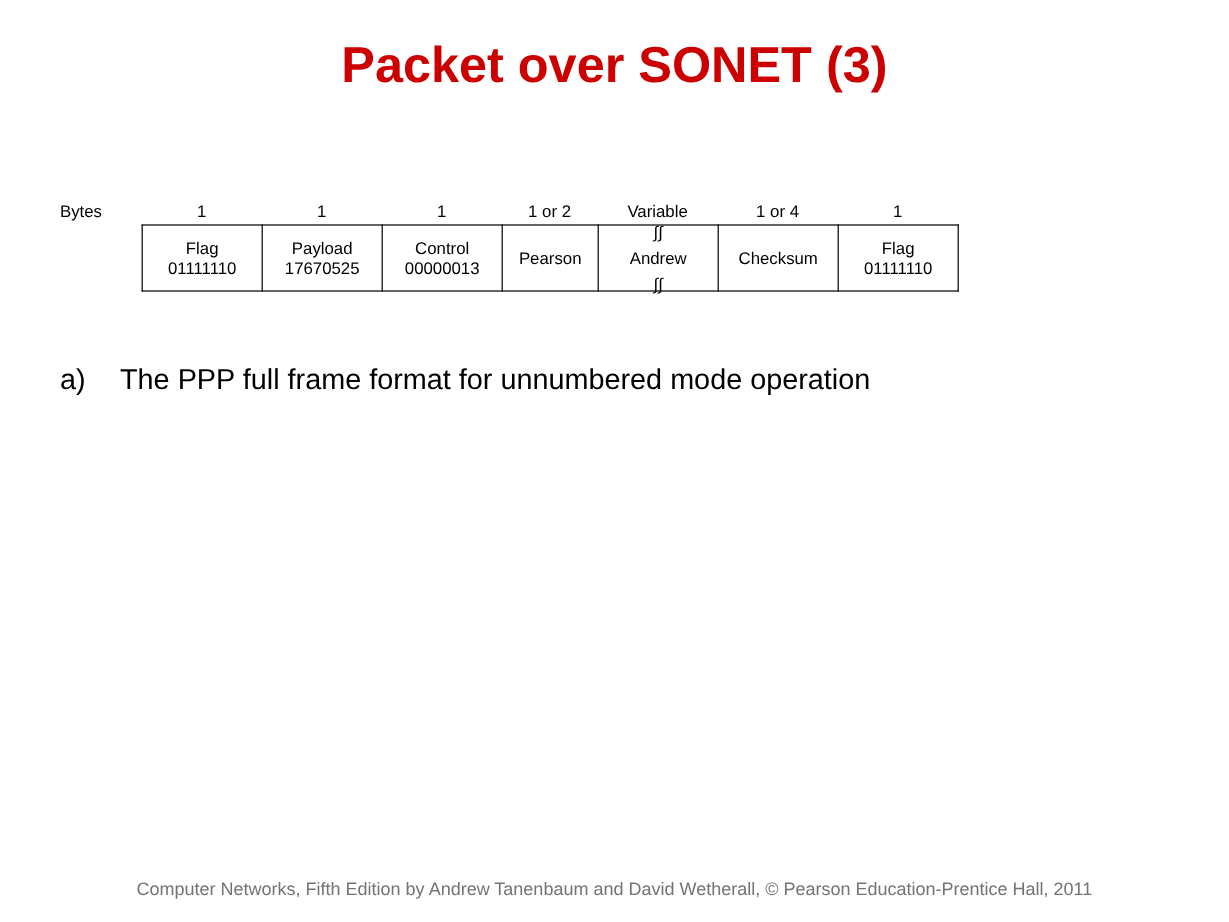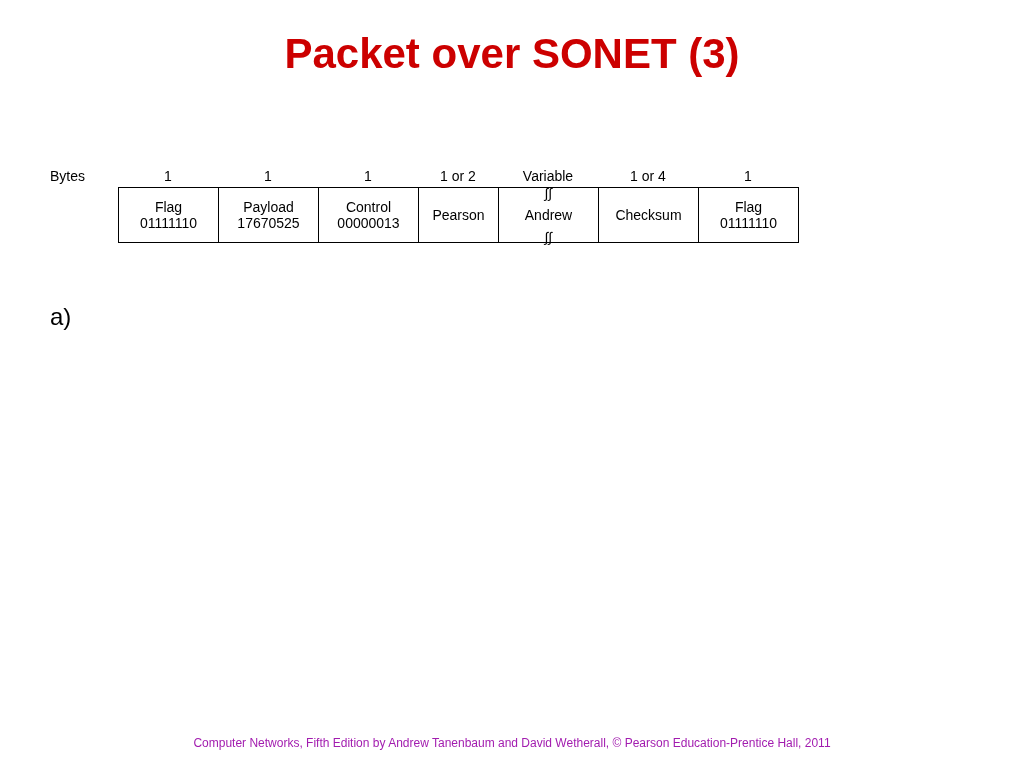--- a/index.html
+++ b/index.html
@@ -25,22 +25,22 @@
       padding-top: 30px;
       font-family: Arial, sans-serif;
     }
 
     .footer-text {
       position: absolute;
       bottom: 18px;
       left: 0;
       right: 0;
       text-align: center;
-      font-size: 12px;
-      color: #a21caf;
+      font-size: 15px;
+      color: #737373;
       font-family: Arial, sans-serif;
     }
 
     .caption-row {
       margin-top: 60px;
       padding: 0 50px;
       display: flex;
       align-items: flex-start;
       font-size: 24px;
       font-family: Arial, sans-serif;
@@ -165,15 +165,16 @@
         </td>
       </tr>
     </tbody>
       </table>
   </div>
 
 </div>
 
 <div class="caption-row">
   <span class="caption-letter">a)</span>
+  <span class="caption-text">The PPP full frame format for unnumbered mode operation</span>
 </div>
 
 <div class="footer-text">Computer Networks, Fifth Edition by Andrew Tanenbaum and David Wetherall, © Pearson Education-Prentice Hall, 2011</div>
 
 </body></html>

